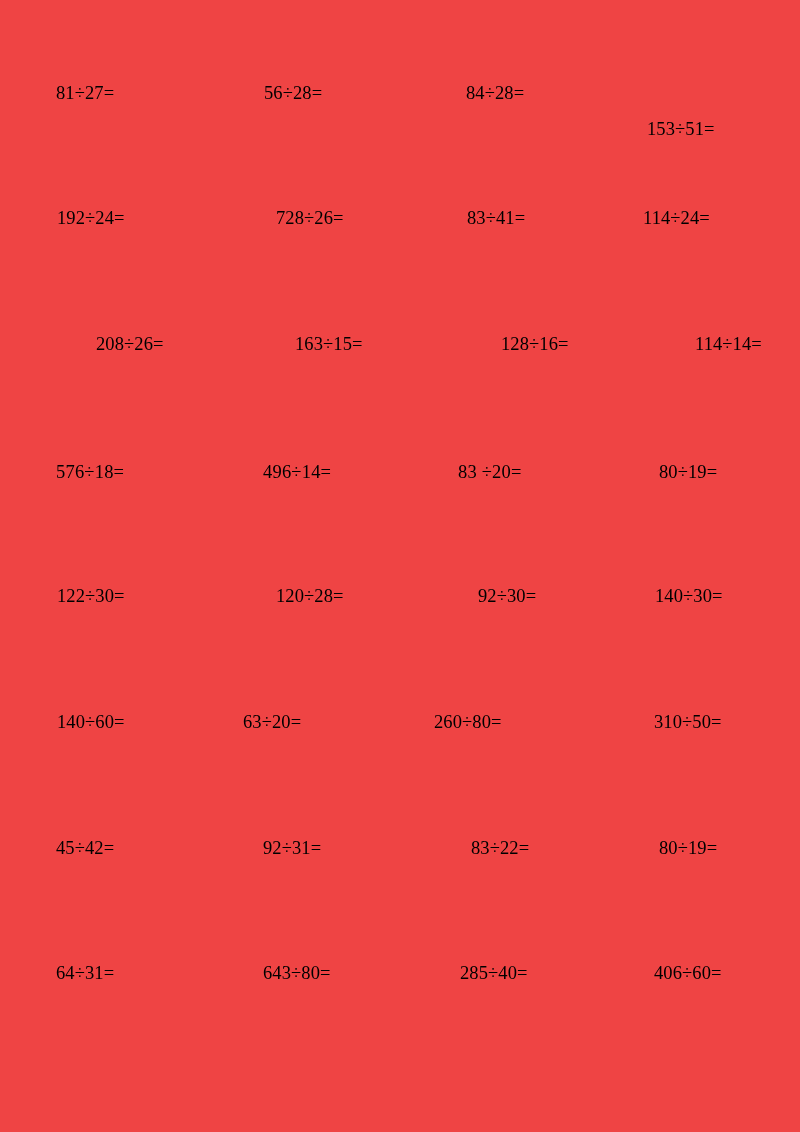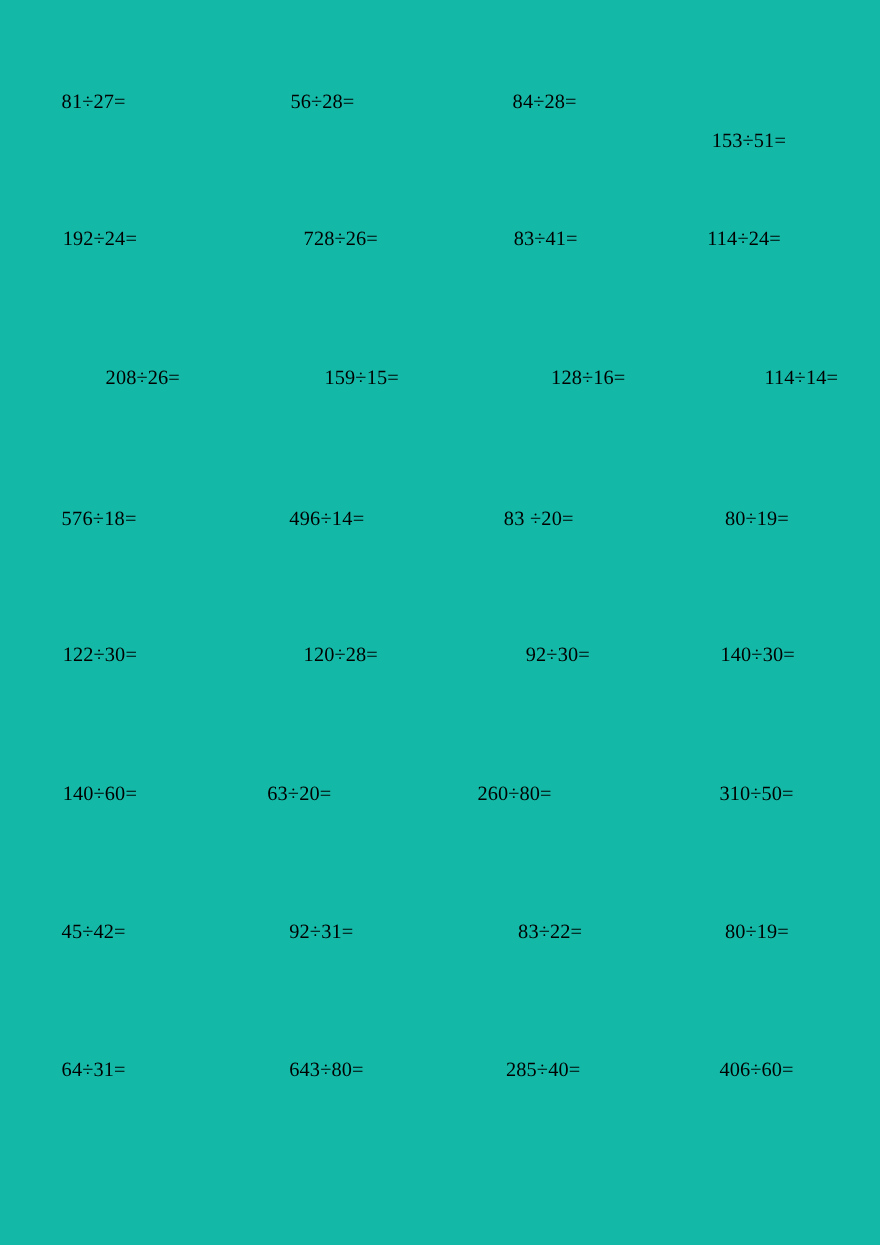--- a/index.html
+++ b/index.html
@@ -11,21 +11,21 @@
     width: 800px;
     height: 1132px;
     font-family: "Liberation Serif", "DejaVu Serif", serif;
     color: #000000;
     overflow: hidden;
   }
   #worksheet {
     position: relative;
     width: 800px;
     height: 1132px;
-    background: #14b8a6;
+    background: #ef4444;
   }
   .problem-row {
     position: absolute;
     left: 0;
     width: 800px;
     height: 30px;
   }
   .problem {
     position: absolute;
     top: 0;
@@ -50,21 +50,21 @@
       <span class="problem" style="left: 647px; margin-top: 36px;">153÷51=</span>
     </div>
     <div class="problem-row" style="top: 203px; text-align: center;">
       <span class="problem" style="left: 57px;">192÷24=</span>
       <span class="problem" style="left: 276px;">728÷26=</span>
       <span class="problem" style="left: 467px;">83÷41=</span>
       <span class="problem" style="left: 643px;">114÷24=</span>
     </div>
     <div class="problem-row" style="top: 329px; margin-left: 40px;">
       <span class="problem" style="left: 56px;">208÷26=</span>
-      <span class="problem" style="left: 255px;">159÷15=</span>
+      <span class="problem" style="left: 255px;">163÷15=</span>
       <span class="problem" style="left: 461px;">128÷16=</span>
       <span class="problem" style="left: 655px;">114÷14=</span>
     </div>
     <div class="problem-row" style="top: 457px;">
       <span class="problem wide-op" style="left: 56px;">576÷18=</span>
       <span class="problem wide-op" style="left: 263px;">496÷14=</span>
       <span class="problem wide-op" style="left: 458px;">83 ÷20=</span>
       <span class="problem" style="left: 659px;">80÷19=</span>
     </div>
     <div class="problem-row" style="top: 581px;">

